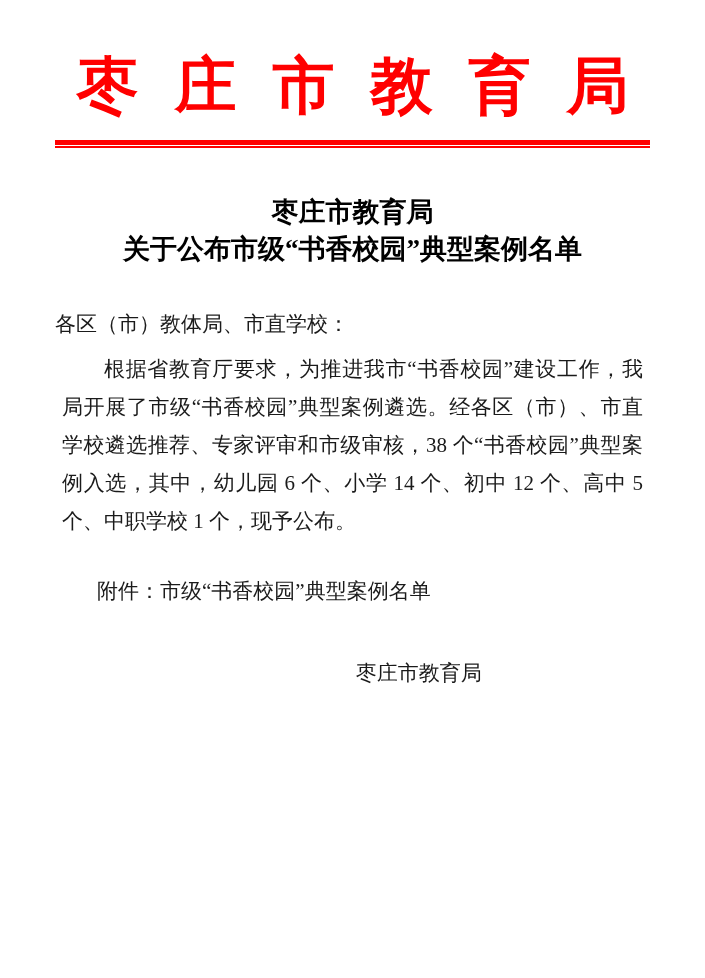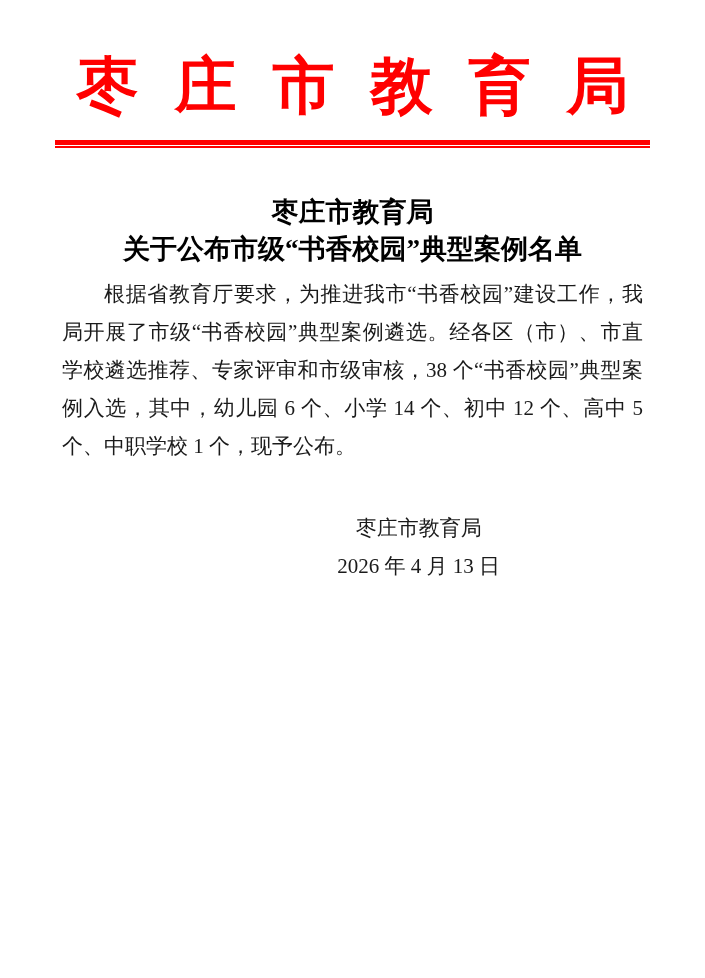--- a/index.html
+++ b/index.html
@@ -106,24 +106,26 @@
     <div class="rule rule-top"></div>
   </header>
 
   <main>
     <h1 class="doc-title">
       <span class="title-line">枣庄市教育局</span>
       <span class="title-line">关于公布市级“书香校园”典型案例名单</span>
     </h1>
 
     <div class="body-text">
+      <p class="salutation">各区（市）教体局、市直学校：</p>
 
       <p class="para">根据省教育厅要求，为推进我市“书香校园”建设工作，我局开展了市级“书香校园”典型案例遴选。经各区（市）、市直学校遴选推荐、专家评审和市级审核，38 个“书香校园”典型案例入选，其中，幼儿园 6 个、小学 14 个、初中 12 个、高中 5 个、中职学校 1 个，现予公布。</p>
 
 
+      <p class="attachment">附件：市级“书香校园”典型案例名单</p>
 
       <div class="signature-row">
         <div class="signature-block">
           <div>枣庄市教育局</div>
           <div>2026 年 4 月 13 日</div>
         </div>
       </div>
     </div>
   </main>
 

